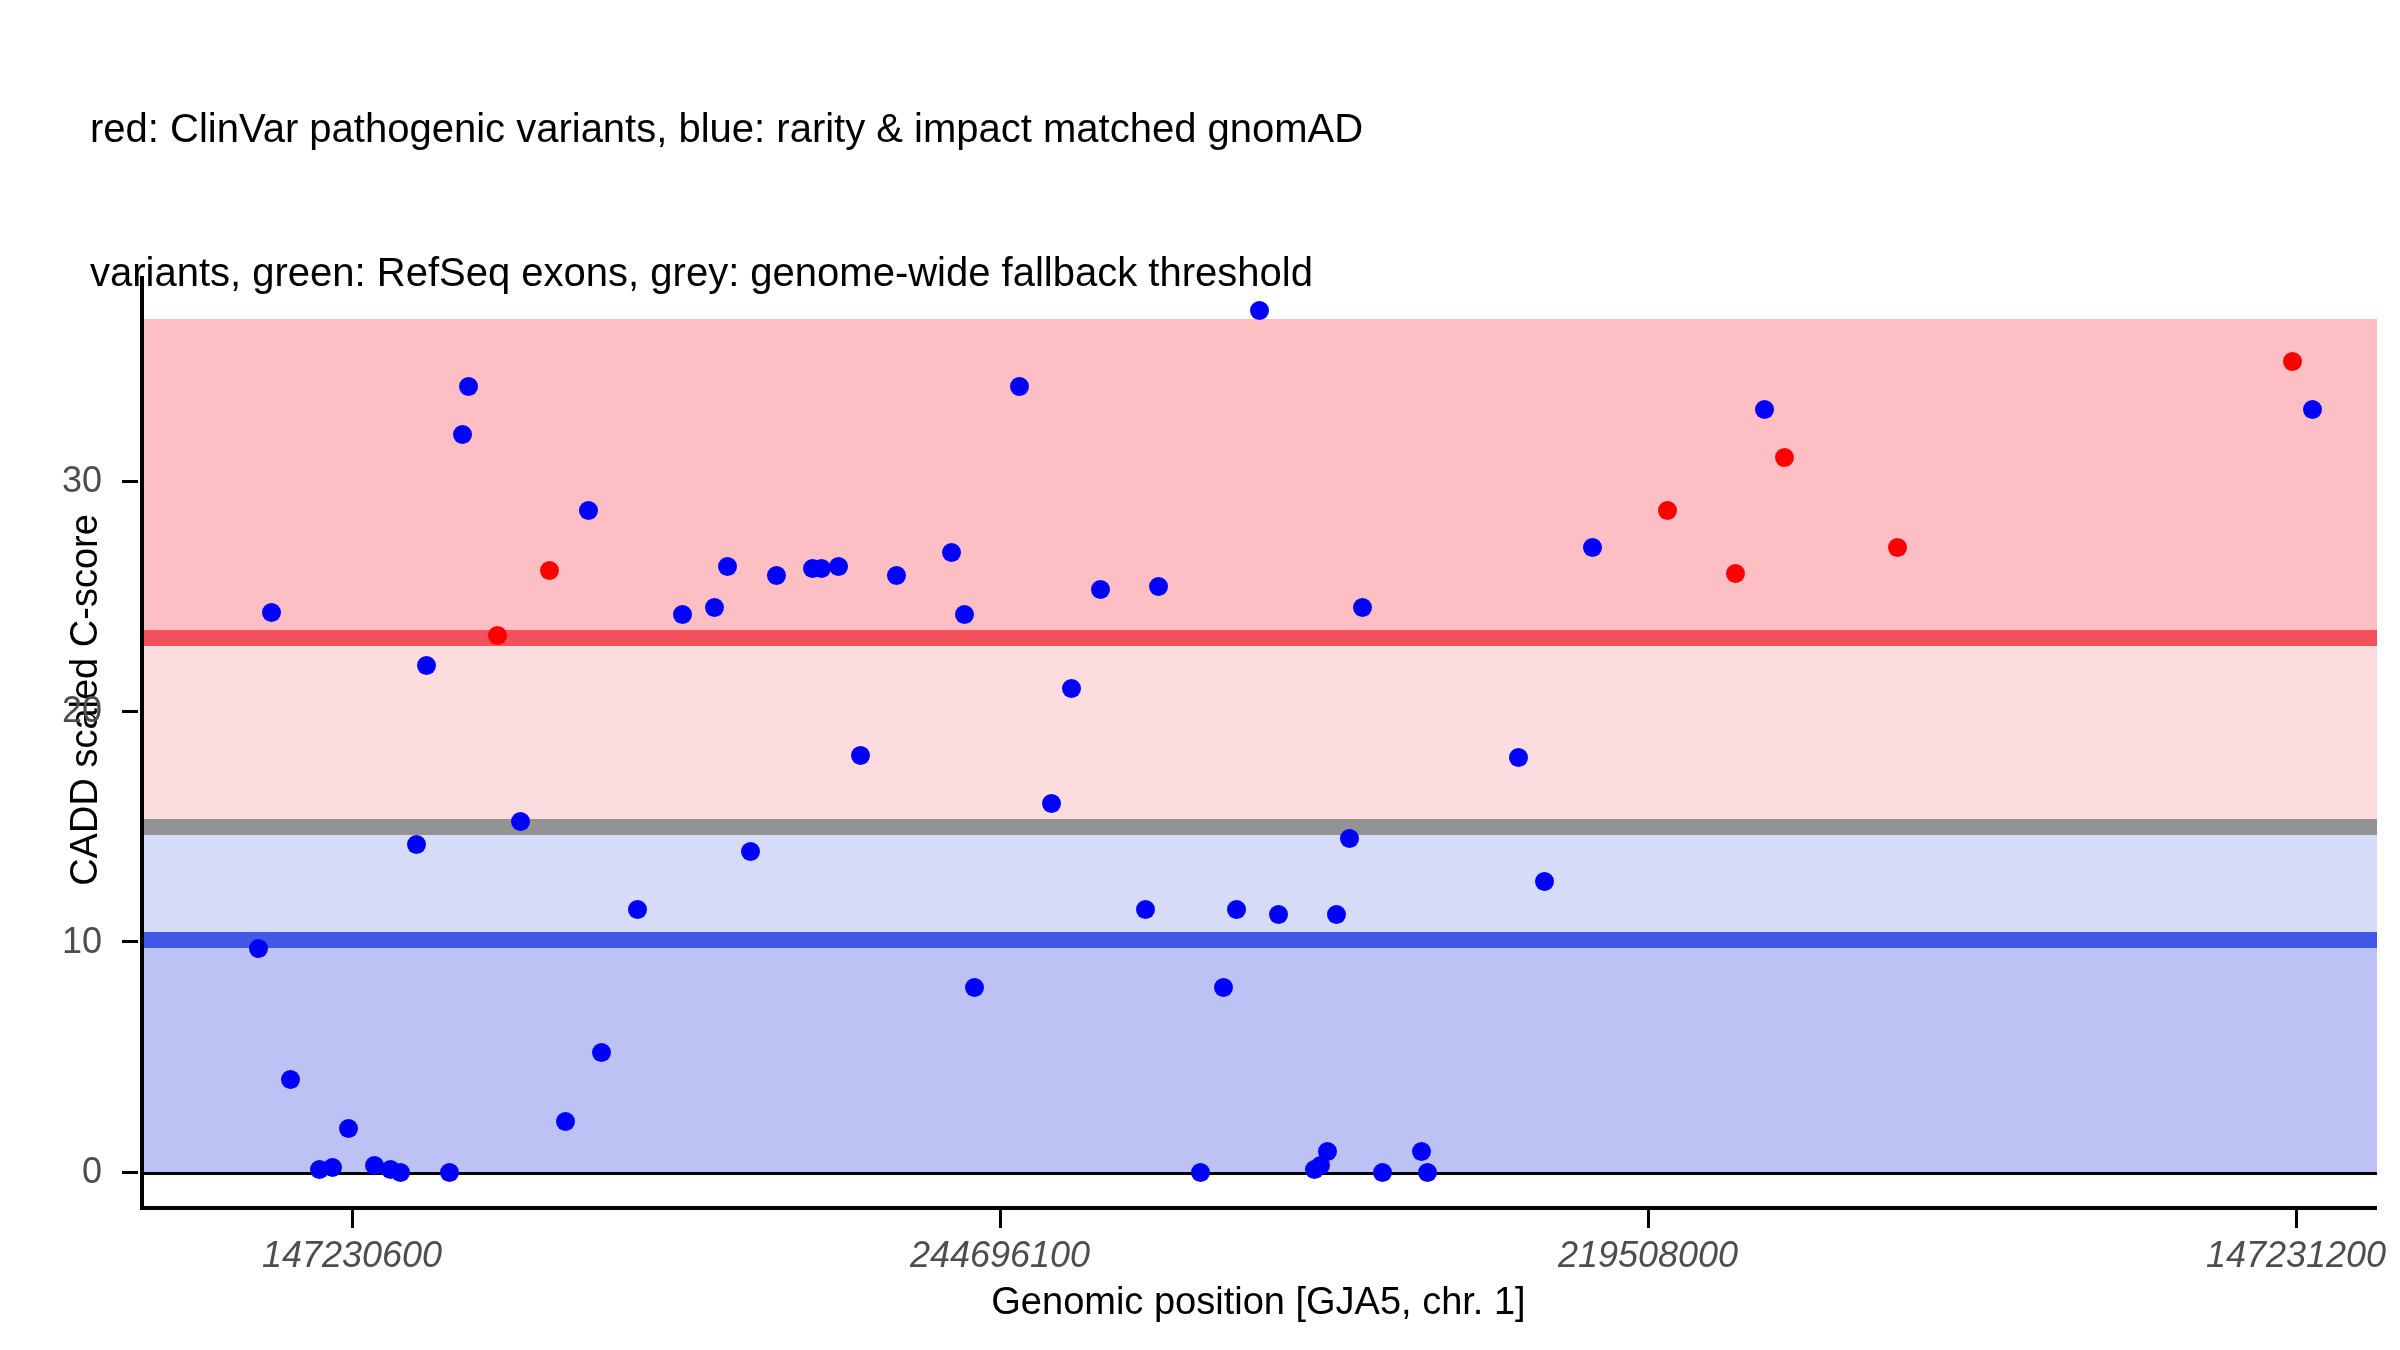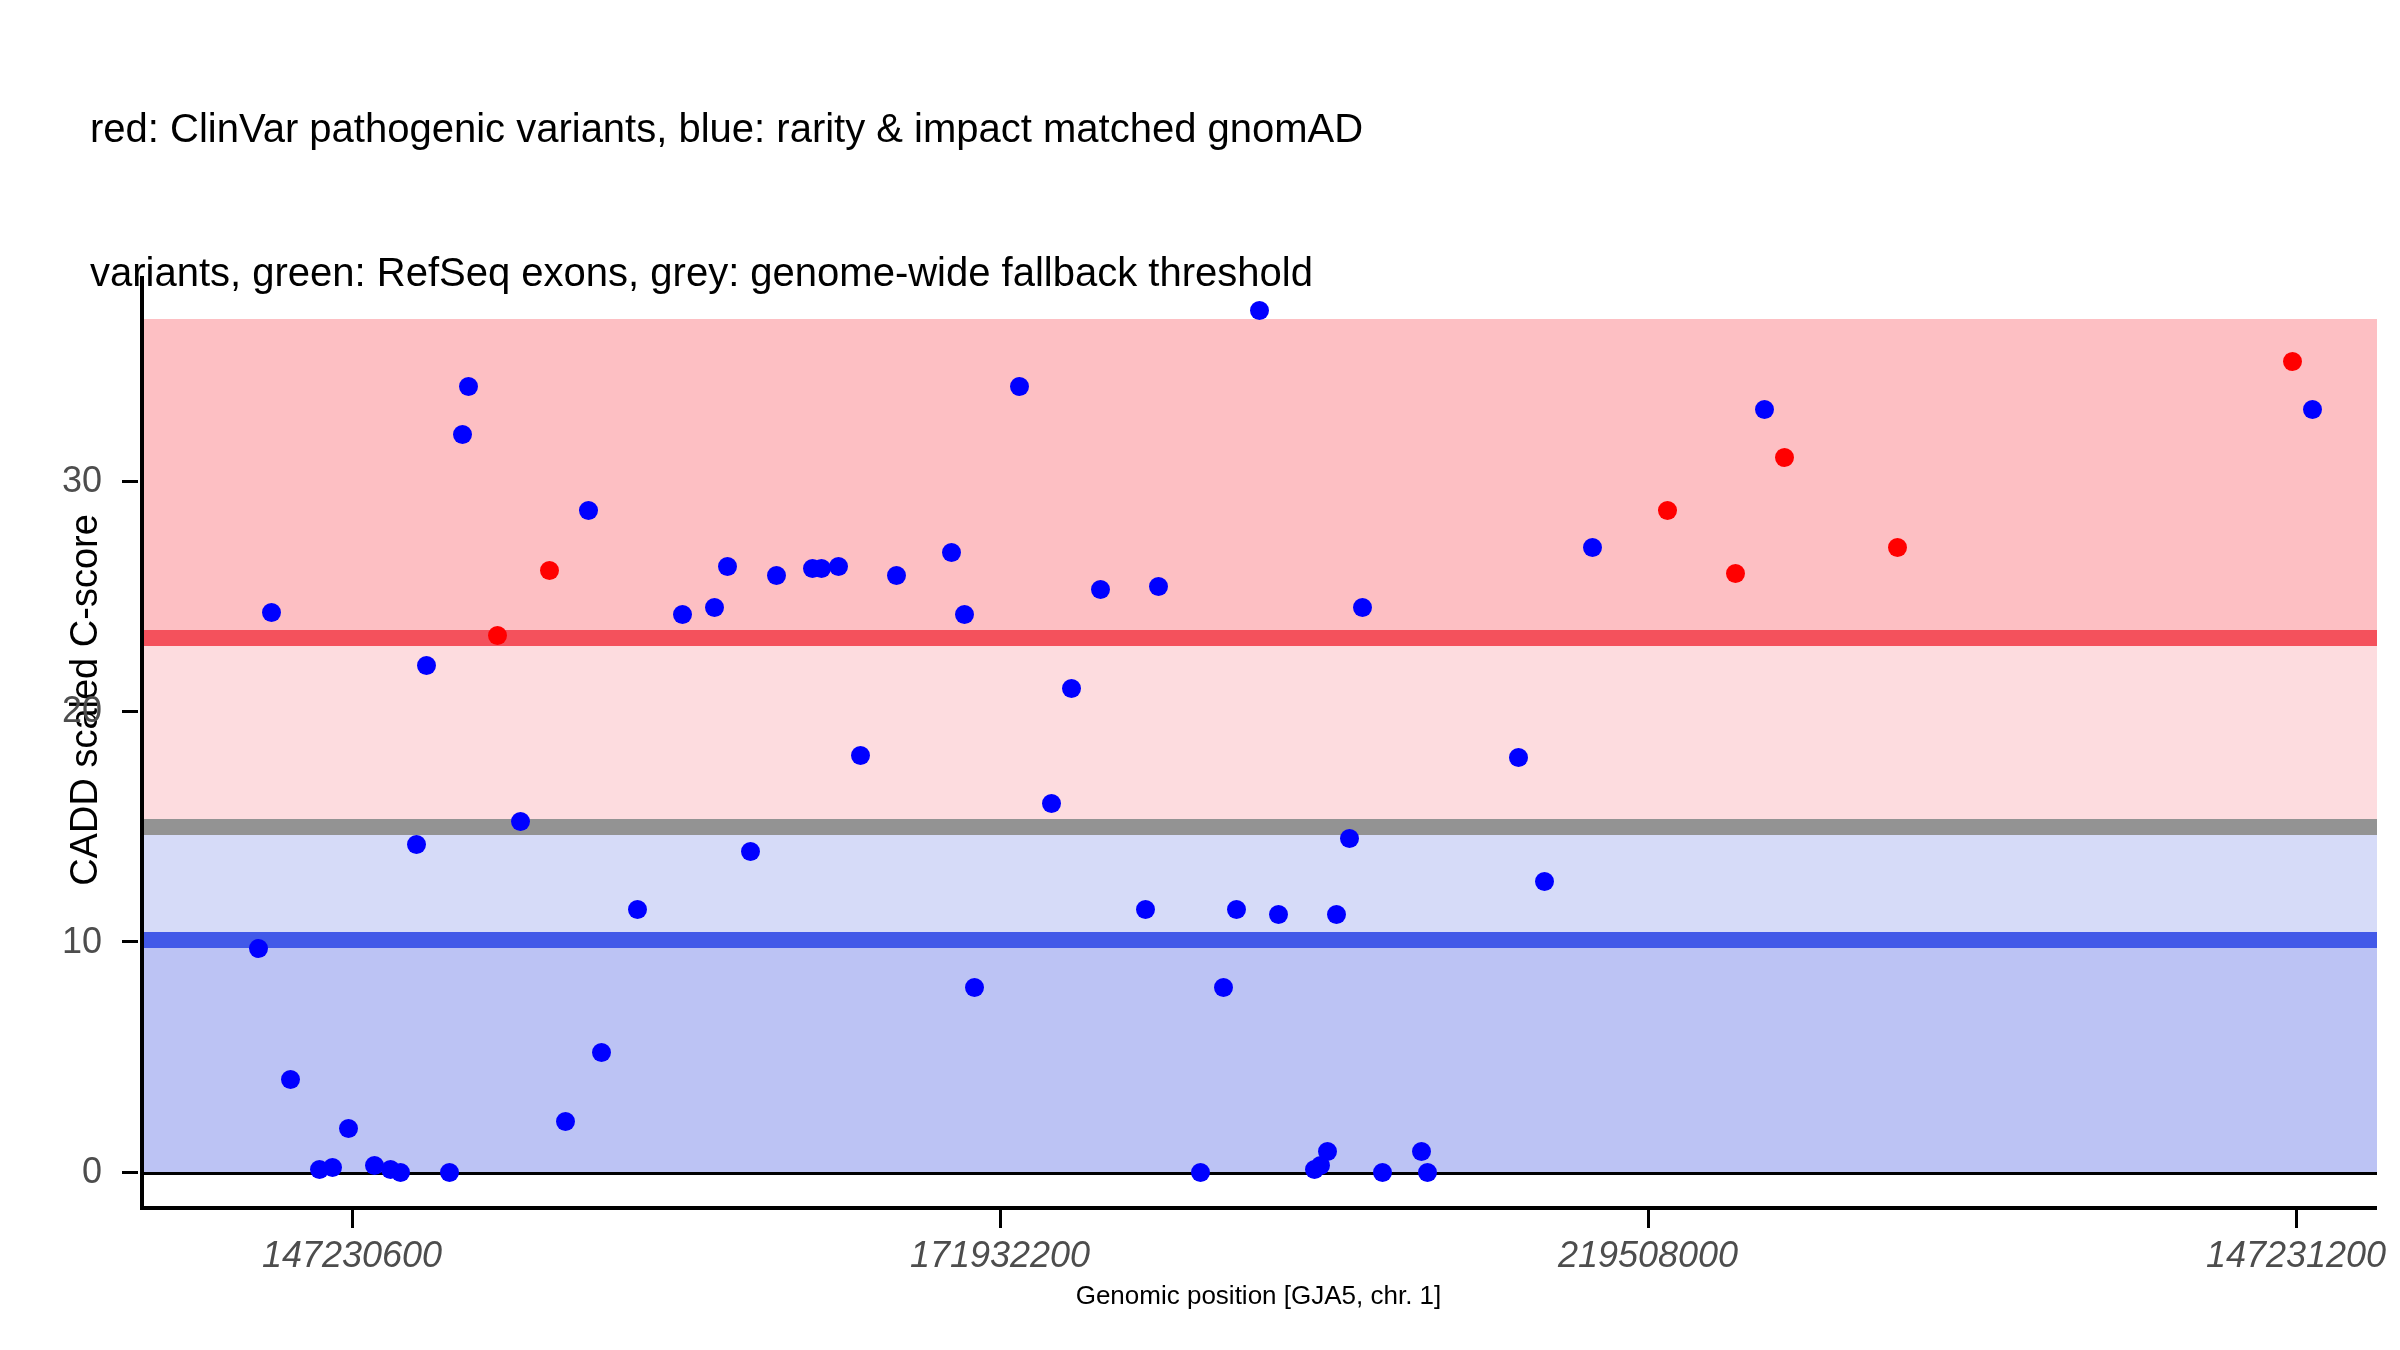--- a/index.html
+++ b/index.html
@@ -11,21 +11,21 @@
   .title-block{position:absolute;left:90px;top:8px;width:2280px;
                font-size:40px;line-height:48px;color:#000;white-space:pre;}
   .title-line{display:block;}
 
   
   .ylab{position:absolute;left:0px;top:0px;width:960px;height:60px;
         transform:rotate(-90deg);transform-origin:0 0;
         left:54px;top:1180px;
         font-size:38px;line-height:60px;text-align:center;color:#000;}
   .xlab{position:absolute;left:140px;top:1280px;width:2237px;
-        text-align:center;font-size:26px;color:#000;}
+        text-align:center;font-size:38px;color:#000;}
 
   
   .panel{position:absolute;left:140px;top:276px;width:2237px;height:934px;}
   .panel-border-left{position:absolute;left:140px;top:276px;width:4px;height:934px;background:#000;}
   .panel-border-bottom{position:absolute;left:140px;top:1206px;width:2237px;height:4px;background:#000;}
 
   
   .band{position:absolute;left:4px;width:2233px;}
   .band-pathogenic{background:#FDBFC3;}
   .band-uncertain-upper{background:#FDDCDF;}
@@ -153,20 +153,20 @@
       <div class="ytick-label" style="left: -38px; top: 919.667px;">10</div>
       <div class="ytick" style="left: 122px; top: 709.833px;"></div>
       <div class="ytick-label" style="left: -38px; top: 689.333px;">20</div>
       <div class="ytick" style="left: 122px; top: 479.5px;"></div>
       <div class="ytick-label" style="left: -38px; top: 459px;">30</div>
     </div>
   <div id="xticks">
       <div class="xtick" style="left: 350.5px; top: 1210px;"></div>
       <div class="xtick-label" style="left: 202px; top: 1234px;">147230600</div>
       <div class="xtick" style="left: 998.5px; top: 1210px;"></div>
-      <div class="xtick-label" style="left: 850px; top: 1234px;">171932200</div>
+      <div class="xtick-label" style="left: 850px; top: 1234px;">244696100</div>
       <div class="xtick" style="left: 1646.5px; top: 1210px;"></div>
       <div class="xtick-label" style="left: 1498px; top: 1234px;">219508000</div>
       <div class="xtick" style="left: 2294.5px; top: 1210px;"></div>
       <div class="xtick-label" style="left: 2146px; top: 1234px;">147231200</div>
     </div>
 
 </div>
 
 </body></html>

